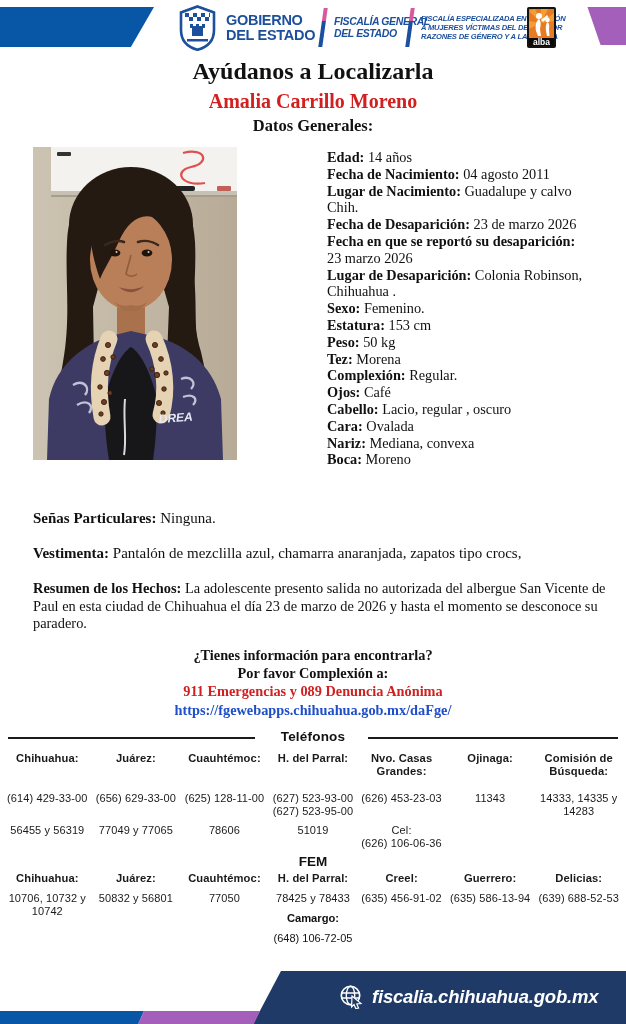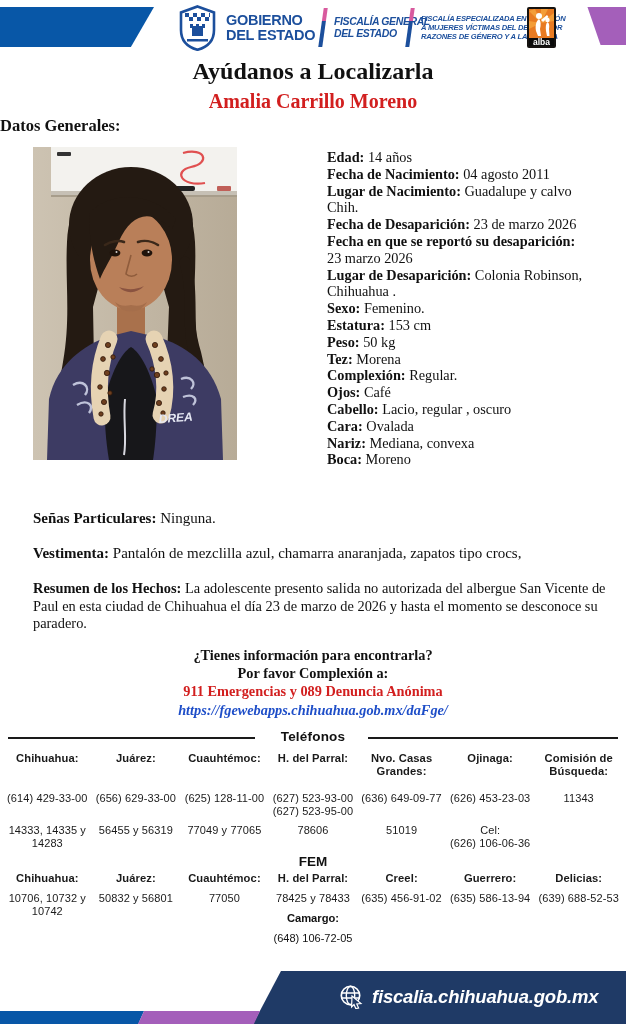--- a/index.html
+++ b/index.html
@@ -26,37 +26,37 @@
         font-size:10.5px;line-height:1.12;letter-spacing:-.4px;}
   .fesp-text{position:absolute;left:421px;top:14px;color:var(--logoblue);
         font-family:"Liberation Sans","DejaVu Sans",sans-serif;font-weight:bold;font-style:italic;
         font-size:7.6px;line-height:1.2;letter-spacing:-.2px;}
   .alba{position:absolute;left:527px;top:7px;}
   
   .title{position:absolute;left:0;top:58px;width:626px;text-align:center;
         font-size:24px;font-weight:bold;}
   .pname{position:absolute;left:0;top:90px;width:626px;text-align:center;
         font-size:20px;font-weight:bold;color:var(--red);}
-  .datos-h{position:absolute;left:0;top:116px;width:626px;text-align:left;
+  .datos-h{position:absolute;left:0;top:116px;width:626px;text-align:center;
         font-size:16.5px;font-weight:bold;}
   
   .photo{position:absolute;left:33px;top:147px;width:204px;height:313px;overflow:hidden;}
   
   .fields{position:absolute;left:327px;top:149px;width:264px;
         font-size:14.3px;line-height:16.8px;}
   .fields b{font-weight:bold;}
   
   .para{position:absolute;left:33px;width:575px;font-size:15px;line-height:17.5px;}
   .para b{font-weight:bold;}
   .p-senas{top:510px;} .p-vest{top:545px;} .p-res{top:580px;font-size:14.4px;}
   
   .contact{position:absolute;left:0;top:646px;width:626px;text-align:center;
         font-weight:bold;font-size:14.3px;line-height:18.2px;}
   .contact .c-red{color:var(--red);}
-  .contact .c-link{color:var(--link);cursor:pointer;font-style:italic;}
+  .contact .c-link{color:var(--link);cursor:pointer;}
   
   .sans{font-family:"Liberation Sans","DejaVu Sans",sans-serif;}
   .tel-titlebar{position:absolute;left:0;top:729px;width:626px;height:18px;}
   .tel-titlebar .line{position:absolute;top:8px;height:2.4px;background:#1a1a1a;}
   .line-l{left:8px;width:247px;} .line-r{left:368px;width:250px;}
   .tel-title{position:absolute;left:0;top:0;width:626px;text-align:center;
         font-weight:bold;font-size:13.5px;letter-spacing:.2px;}
   .tgrid{position:absolute;left:4px;width:618px;display:grid;
         grid-template-columns:repeat(7,1fr);column-gap:2px;text-align:center;
         font-size:11px;line-height:13px;letter-spacing:.1px;color:#1a1a1a;}
@@ -301,23 +301,20 @@
         <div>(656) 629-33-00</div>
       </div>
       <div>
         <div>(625) 128-11-00</div>
       </div>
       <div>
         <div>(627) 523-93-00</div>
         <div>(627) 523-95-00</div>
       </div>
       <div>
-        <div>(636) 649-09-77</div>
-      </div>
-      <div>
         <div>(626) 453-23-03</div>
       </div>
       <div>
         <div>11343</div>
       </div>
       <div>
         <div>14333, 14335 y</div>
         <div>14283</div>
       </div>
       <div>

